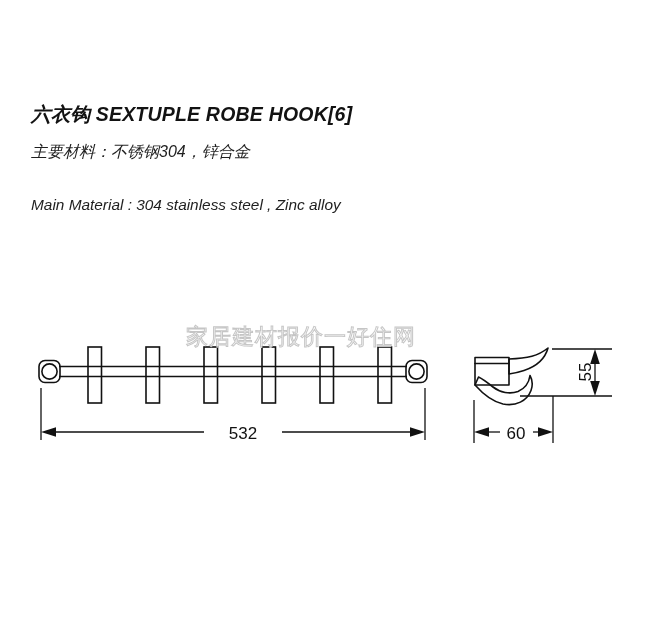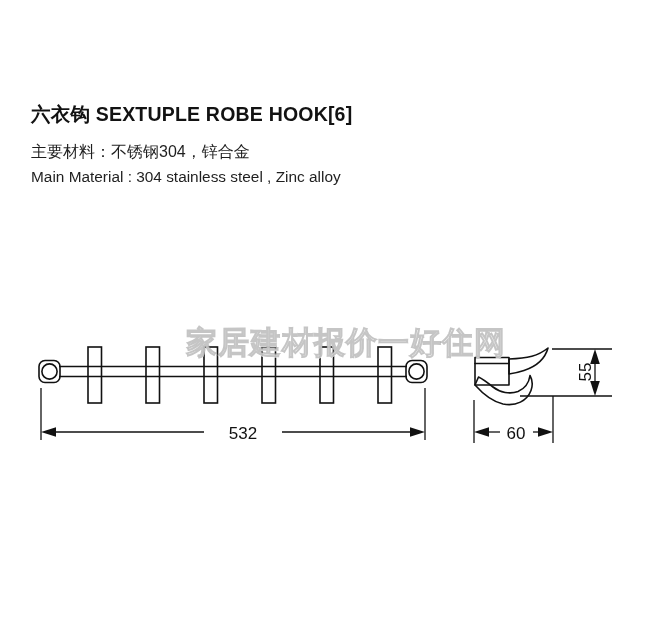--- a/index.html
+++ b/index.html
@@ -15,62 +15,64 @@
     color: #1a1a1a;
     overflow: hidden;
   }
 
   
   #spec-block {
     position: absolute;
     left: 31px;
     top: 103px;
     width: 600px;
+    font-style: italic;
   }
   #product-title {
     font-size: 19.5px;
     font-weight: bold;
     letter-spacing: 0.2px;
     line-height: 1.15;
     color: #121212;
     white-space: nowrap;
   }
   .spec-line {
     font-size: 16px;
     line-height: 1.52;
     color: #1f1f1f;
     white-space: nowrap;
   }
   #spec-list {
     margin-top: 15px;
   }
   .spec-line.en {
     font-size: 15.4px;
+    margin-top: 28px;
   }
 
   
   #drawing {
     position: absolute;
     left: 0;
     top: 0;
     width: 670px;
     height: 640px;
     pointer-events: none;
   }
   #drawing svg {
     display: block;
   }
 
   
   #watermark {
     position: absolute;
     left: 186px;
     top: 322px;
-    font-size: 31px;
-    font-weight: bold;
+    font-size: 22px;
+    font-weight: normal;
     letter-spacing: 1px;
     color: rgba(255,255,255,0);
     -webkit-text-stroke: 1px rgba(150,150,150,0.55);
     text-shadow: 0 1px 0 rgba(255,255,255,0.9);
     white-space: nowrap;
     user-select: none;
   }
 
   .dim-text {
     font-family: "Liberation Sans", "DejaVu Sans", sans-serif;

